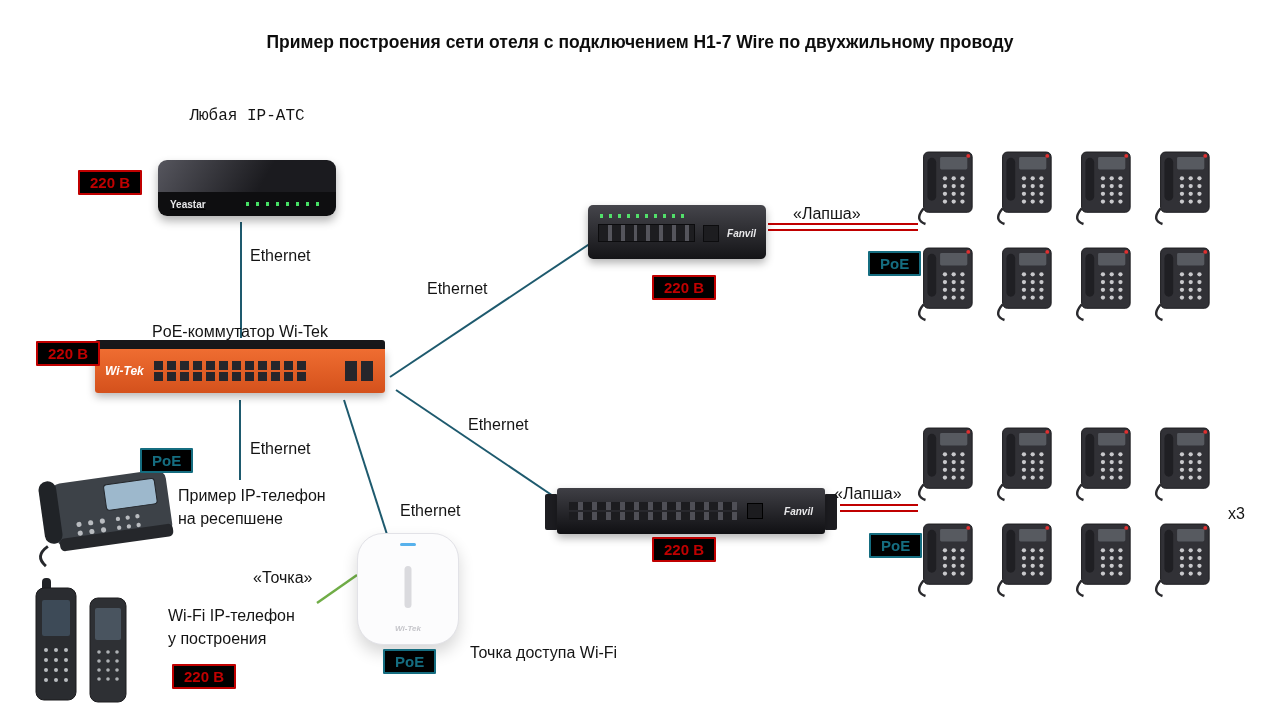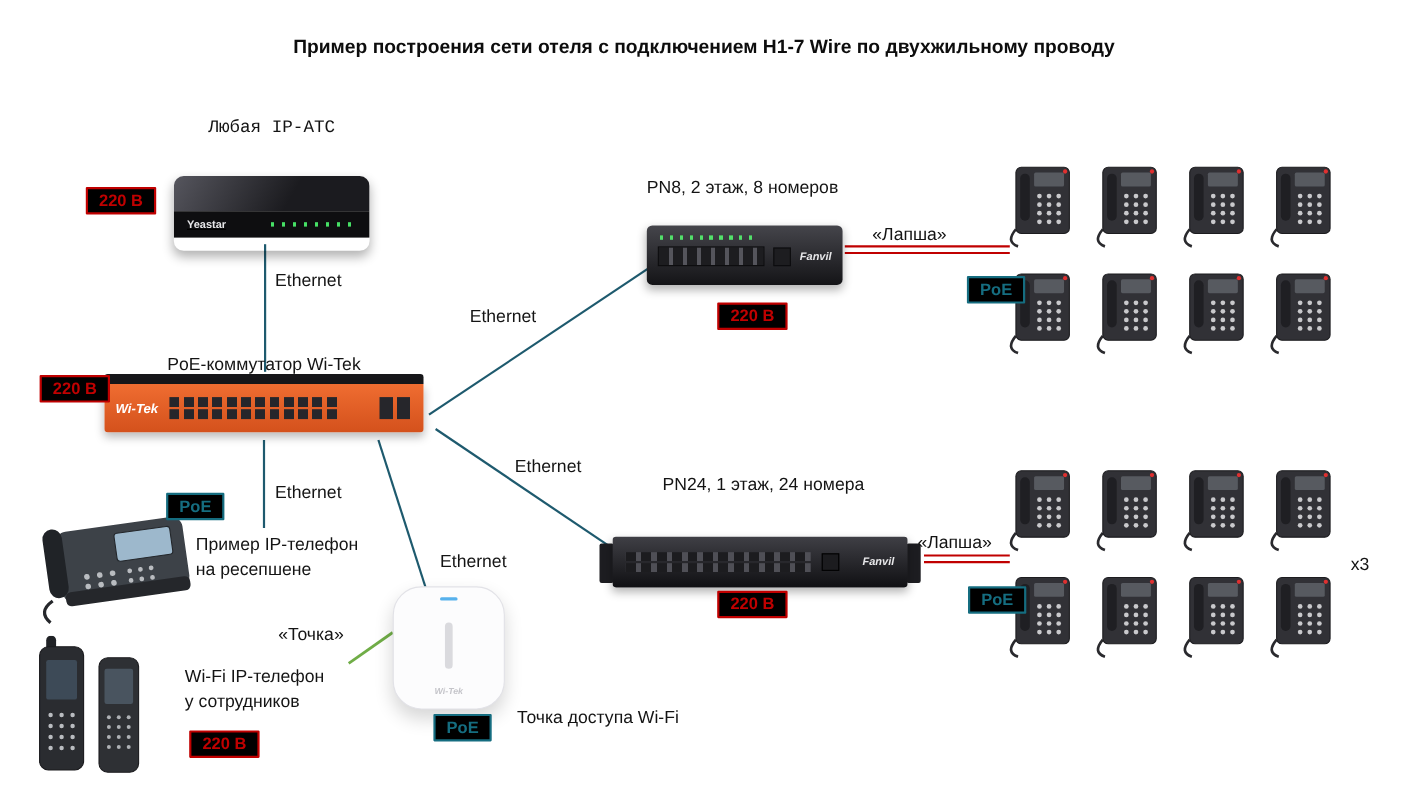--- a/index.html
+++ b/index.html
@@ -8,31 +8,31 @@
   .title { position:absolute; top:32px; left:0; width:100%; text-align:center;
            font-size:17.5px; font-weight:bold; color:#0d0d0d; z-index:3; }
 
   .lbl { position:absolute; font-size:16px; color:#141414; white-space:nowrap; z-index:3; }
   .lbl.center { text-align:center; }
   .lbl.two-line { line-height:23px; }
 
   .badge { position:absolute; z-index:4; background:#000000; border:2px solid; border-radius:1px;
            font-weight:bold; font-size:15px; padding:2px 10px; }
   .badge.power { color:var(--power); border-color:var(--power); }
-  .badge.poe   { color:var(--poe);   border-color:var(--poe);margin-left:11px; }
+  .badge.poe   { color:var(--poe);   border-color:var(--poe); }
 
   .edges { position:absolute; left:0; top:0; z-index:1; }
   .edge-eth    { stroke:var(--ethernet); stroke-width:2; }
   .edge-lapsha { stroke:var(--lapsha);   stroke-width:2; }
   .edge-air    { stroke:var(--air);      stroke-width:2.5; }
 
   .device { position:absolute; z-index:2; }
 
   
-  .atc { width:178px; height:68px; border-radius:9px; overflow:hidden; box-shadow:0 5px 10px rgba(0,0,0,.3);text-decoration:underline; }
+  .atc { width:178px; height:56px; border-radius:9px; overflow:hidden; box-shadow:0 5px 10px rgba(0,0,0,.3);text-decoration:underline; }
   .atc-top { height:32px; background:linear-gradient(120deg,#56565e,#1b1b1f 60%); }
   .atc-front { height:24px; background:#0e0e10; display:flex; align-items:center; justify-content:space-between; padding:0 12px; }
   .atc-logo { color:#e6e6e8; font-size:10px; font-weight:bold; }
   .atc-leds { width:78px; height:4px; background:repeating-linear-gradient(90deg,#46e065 0,#46e065 3px,transparent 3px,transparent 10px); }
 
   
   .core-switch { width:290px; }
   .wt-top { height:9px; background:#17171a; border-radius:3px 3px 0 0; }
   .wt-face { height:44px; background:linear-gradient(#ef6d31,#d4511c); border-radius:0 0 3px 3px;
              display:flex; align-items:center; padding:0 10px; gap:10px; box-shadow:0 4px 9px rgba(0,0,0,.28); }
@@ -121,33 +121,31 @@
       <span class="wt-logo">Wi-Tek</span>
       <div>
         <div class="wt-prow"></div>
         <div class="wt-prow"></div>
       </div>
       <div class="wt-sfp"></div>
     </div>
   </div>
   <div class="badge power" style="left:36px; top:341px;">220 В</div>
 
-  <div class="lbl center" style="left:570px; top:162px; width:210px;">PN8, 2 этаж, 8 номеров</div>
   <div class="device pn8" style="left:588px; top:205px;">
     <div class="pn8-leds"></div>
     <div class="pn8-row">
       <div class="pn8-ports"></div>
       <div class="pn8-uplink"></div>
       <span class="fanvil">Fanvil</span>
     </div>
   </div>
   <div class="badge power" style="left:652px; top:275px;">220 В</div>
   <div class="badge poe" style="left:868px; top:251px;">PoE</div>
 
-  <div class="lbl center" style="left:588px; top:432px; width:212px;">PN24, 1 этаж, 24 номера</div>
   <div class="device pn24" style="left:545px; top:487px;">
     <div class="ear left"></div>
     <div class="ear right"></div>
     <div class="pn24-body">
       <div class="pn24-ports">
         <div class="prow"></div>
         <div class="prow"></div>
       </div>
       <div class="pn24-uplink"></div>
       <span class="fanvil">Fanvil</span>
@@ -607,21 +605,21 @@
           <circle cx="80" cy="92" r="1.8"></circle>
           <circle cx="89" cy="92" r="1.8"></circle>
         <circle cx="71" cy="101" r="1.8"></circle>
           <circle cx="80" cy="101" r="1.8"></circle>
           <circle cx="89" cy="101" r="1.8"></circle>
       </g>
     </svg>
   </div>
   <div class="lbl two-line" style="left:168px; top:604px;">
     <div>Wi-Fi IP-телефон</div>
-    <div>у сотрудников</div>
+    <div>у построения</div>
   </div>
   <div class="badge power" style="left:172px; top:664px;">220 В</div>
 
   <div class="device ap" style="left:357px; top:533px;">
     <div class="ap-led"></div>
     <div class="ap-slot"></div>
     <div class="ap-brand">Wi-Tek</div>
   </div>
   <div class="lbl" style="left:470px; top:644px;">Точка доступа Wi-Fi</div>
   <div class="badge poe" style="left:383px; top:649px;">PoE</div>

